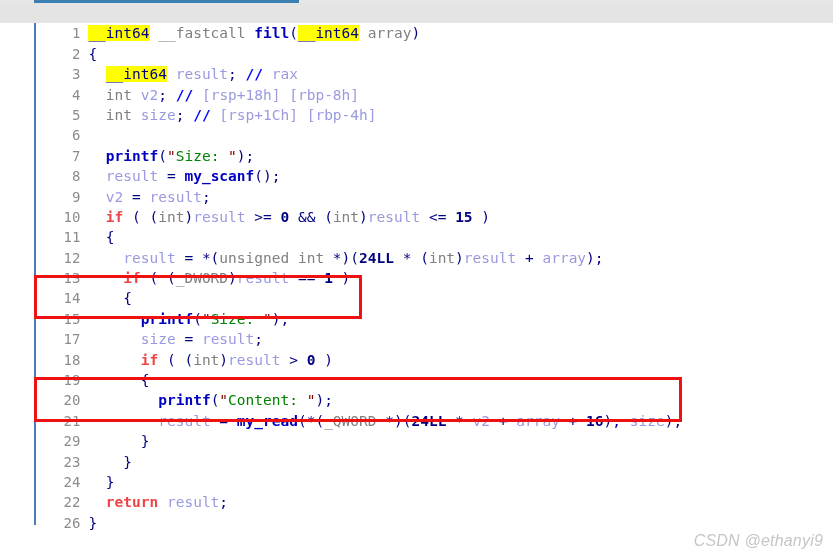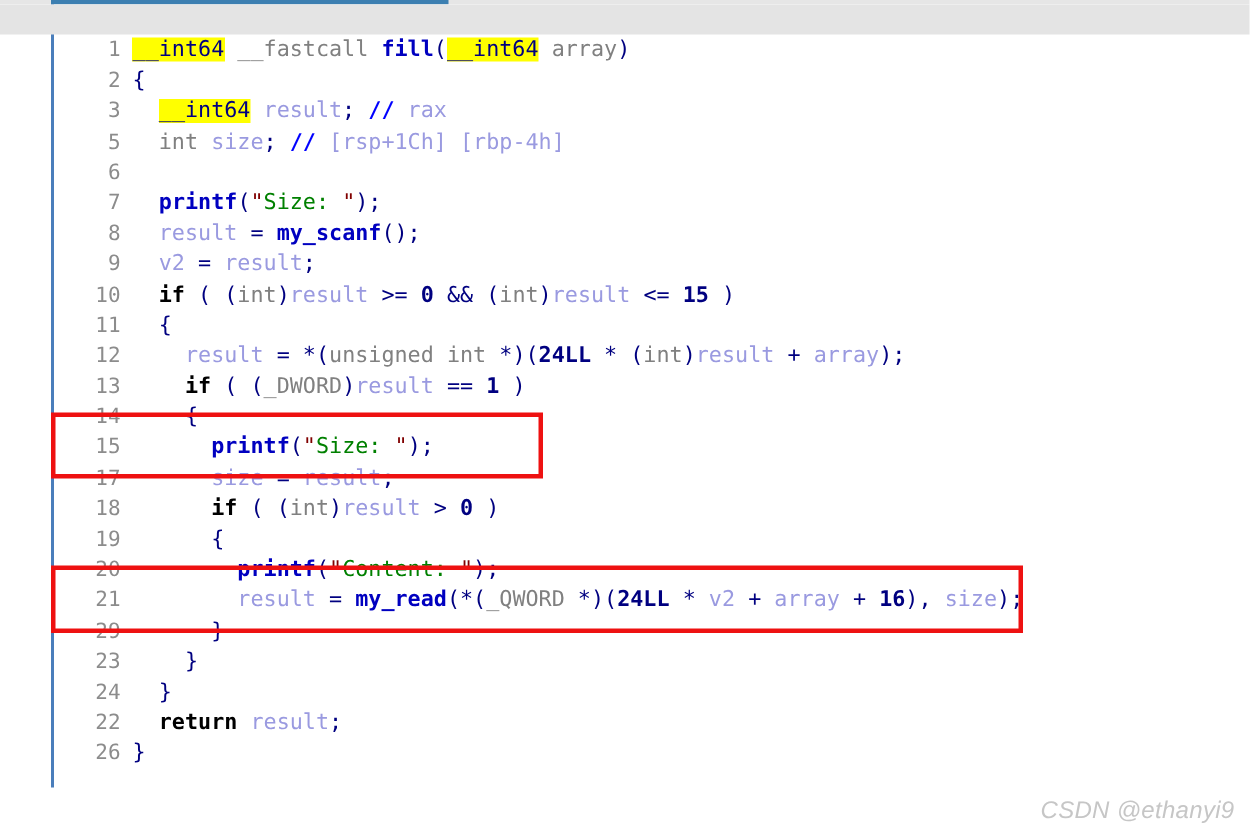--- a/index.html
+++ b/index.html
@@ -81,21 +81,21 @@
     user-select: none;
   }
 
   .code {
     display: inline-block;
     vertical-align: top;
   }
 
   
   .t-type    { color: #808080; }                 
-  .t-kw      { color: #000000; font-weight: bold; }  
+  .t-kw      { color: #ef4444; font-weight: bold; }  
   .t-fn      { color: #0000c0; font-weight: bold; }  
   .t-var     { color: #9a9ae0; }                 
   .t-punct   { color: #000080; }                 
   .t-num     { color: #000080; font-weight: bold; }
   .t-str     { color: #008000; }                 
   .t-quote   { color: #800000; }                 
   .t-cmt     { color: #0000ff; font-weight: bold; }  
   .t-cmttext { color: #9a9ae0; }
   .t-hl      { background: #ffff00; color: #000080; }
   .t-plain   { color: #000000; }
@@ -141,20 +141,23 @@
     </div>
 
     <div class="line">
       <span class="ln">2</span><span class="code"><span class="t-punct">{</span></span>
     </div>
 
     <div class="line">
       <span class="ln">3</span><span class="code"><span class="t-plain">  </span><span class="t-hl">__int64</span><span class="t-var"> result</span><span class="t-punct">;</span><span class="t-plain"> </span><span class="t-cmt">//</span><span class="t-cmttext"> rax</span></span>
     </div>
 
+    <div class="line">
+      <span class="ln">4</span><span class="code"><span class="t-type">  int</span><span class="t-var"> v2</span><span class="t-punct">;</span><span class="t-plain"> </span><span class="t-cmt">//</span><span class="t-cmttext"> [rsp+18h] [rbp-8h]</span></span>
+    </div>
 
     <div class="line">
       <span class="ln">5</span><span class="code"><span class="t-type">  int</span><span class="t-var"> size</span><span class="t-punct">;</span><span class="t-plain"> </span><span class="t-cmt">//</span><span class="t-cmttext"> [rsp+1Ch] [rbp-4h]</span></span>
     </div>
 
     <div class="line">
       <span class="ln">6</span><span class="code"></span>
     </div>
 
     <div class="line">

